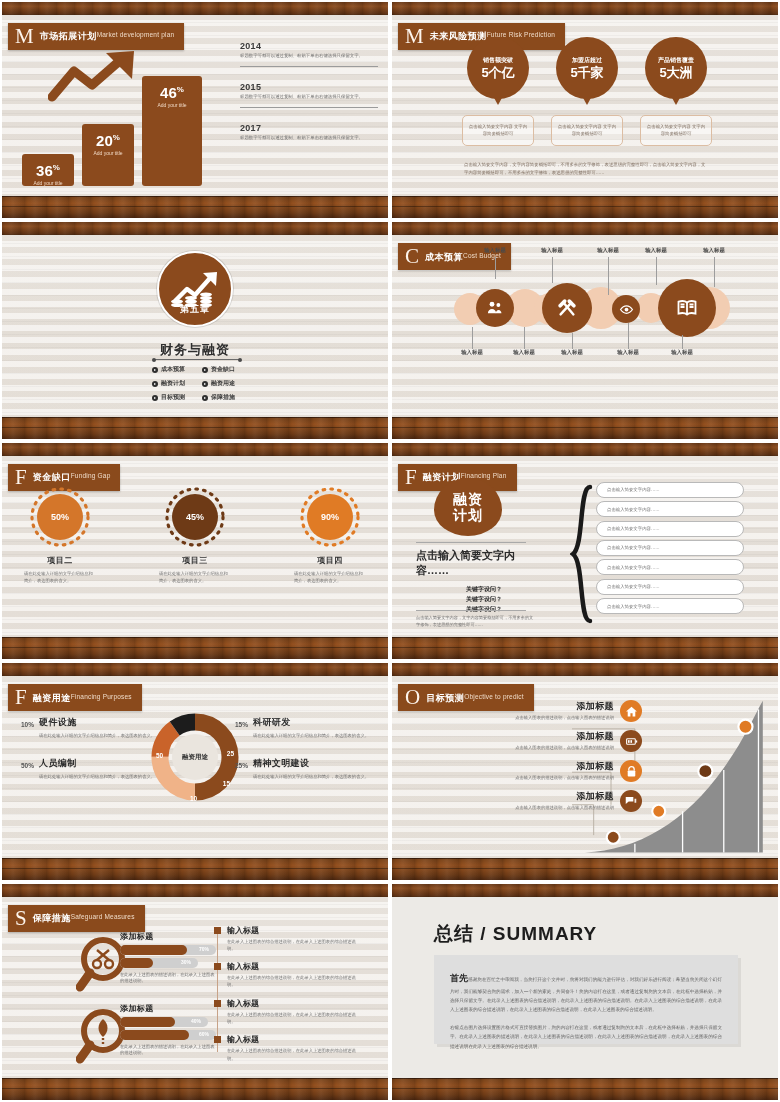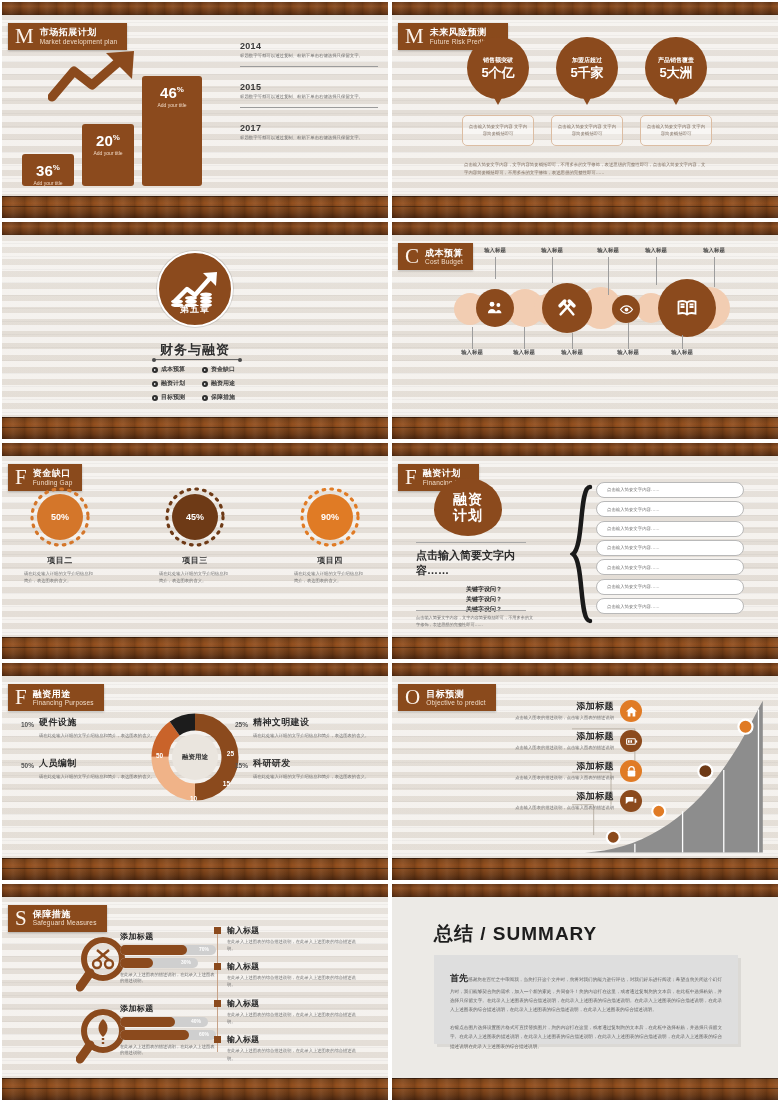--- a/index.html
+++ b/index.html
@@ -47,21 +47,21 @@
   .badge {
     position:absolute; left:6px; top:8px; height:27px;
     background:#8a4a1c; display:flex; align-items:center;
     padding:0 10px 0 4px; color:#fff;
     box-shadow:0 1px 2px rgba(0,0,0,0.25);
   }
   .badge .letter {
     font-size:21px; font-weight:300; line-height:1; padding:0 6px 0 3px;
     font-family:"Liberation Serif",serif; color:#fdf4ec;
   }
-  .badge .tw { display:flex; flex-direction:column; justify-content:center; }
+  .badge .tw { display:flex; flex-direction:row; justify-content:center; }
   .badge .cn { font-size:9px; font-weight:bold; letter-spacing:.5px; line-height:1.15; }
   .badge .en { font-size:6.5px; line-height:1.2; color:#f0dcc9; letter-spacing:.2px; }
 
   
   .s1-chart { position:absolute; left:14px; top:26px; width:205px; height:145px; }
   .bar { position:absolute; bottom:0; background:#8b4a1d; border-radius:3px; color:#fff; }
   .bar .pct { font-size:15px; font-weight:bold; }
   .bar .pct sup { font-size:8px; }
   .bar .sub { font-size:5px; color:#f0d8c4; margin-top:1px; }
   .bar .inner { position:absolute; left:0; right:0; top:8px; text-align:center; }
@@ -586,30 +586,30 @@
           <div class="lg-pct">50%</div>
           <div class="lg-body">
             <div class="lg-t">人员编制</div>
             <div class="lg-d">请在此处输入详细的文字介绍信息和简介，表达图表的含义。</div>
           </div>
         </div>
       </div>
 
       <div class="lg-right">
         <div class="lg-item">
+          <div class="lg-pct">15%</div>
+          <div class="lg-body">
+            <div class="lg-t">科研研发</div>
+            <div class="lg-d">请在此处输入详细的文字介绍信息和简介，表达图表的含义。</div>
+          </div>
+        </div>
+        <div class="lg-item">
           <div class="lg-pct">25%</div>
           <div class="lg-body">
             <div class="lg-t">精神文明建设</div>
-            <div class="lg-d">请在此处输入详细的文字介绍信息和简介，表达图表的含义。</div>
-          </div>
-        </div>
-        <div class="lg-item">
-          <div class="lg-pct">15%</div>
-          <div class="lg-body">
-            <div class="lg-t">科研研发</div>
             <div class="lg-d">请在此处输入详细的文字介绍信息和简介，表达图表的含义。</div>
           </div>
         </div>
       </div>
     </div>
   </div>
 
   <div class="slide">
     <div class="wood-top"></div>
     <div class="wood-bot"></div>

